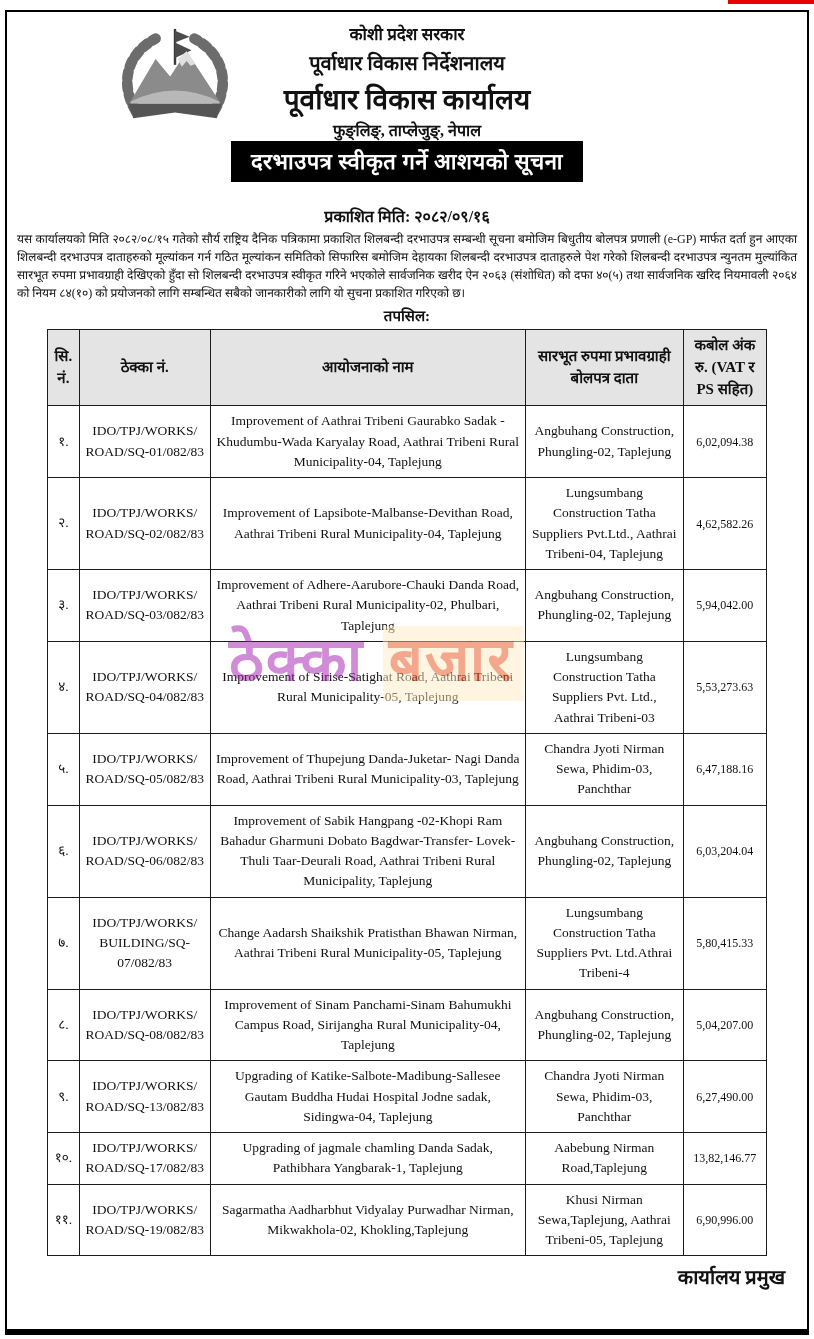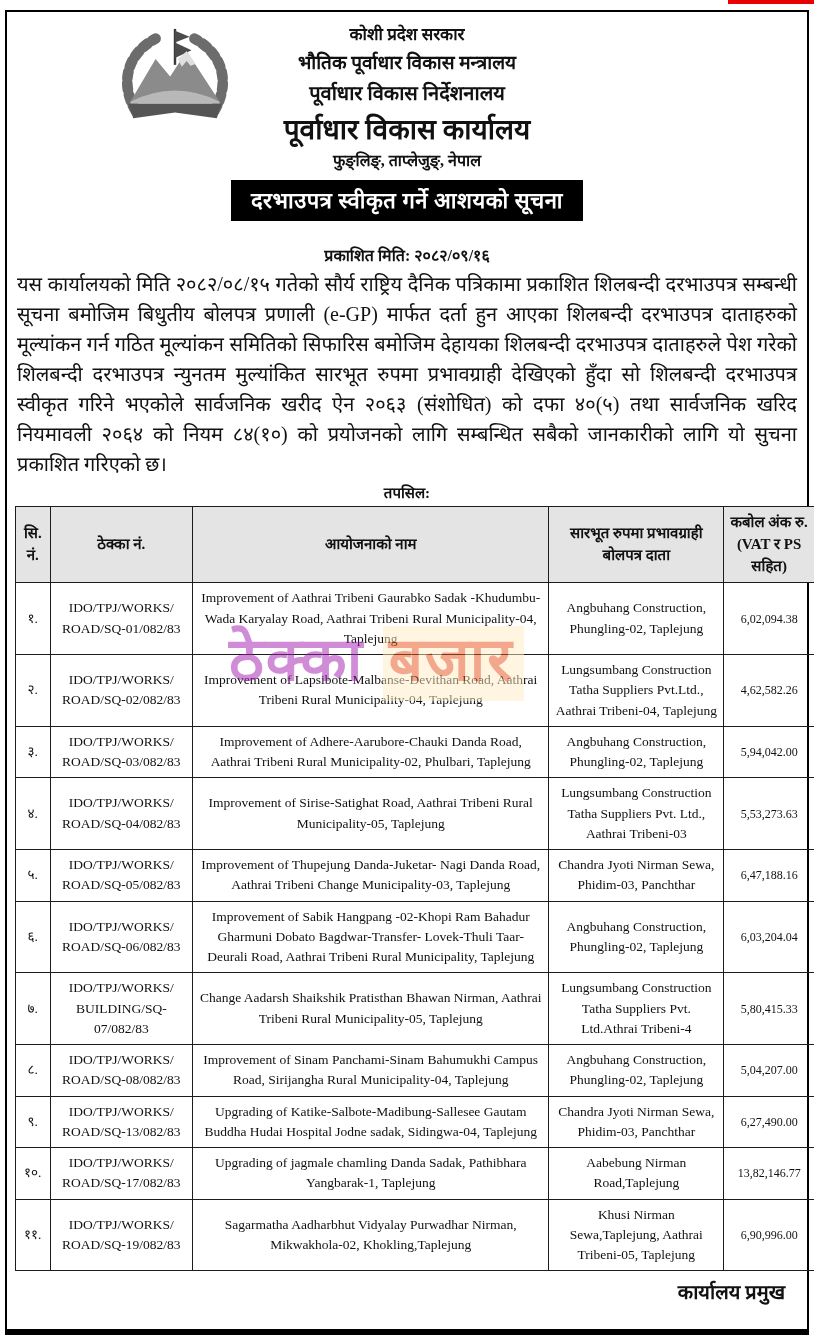--- a/index.html
+++ b/index.html
@@ -13,29 +13,29 @@
     border:2px solid #000; border-bottom-width:6px; box-sizing:border-box;
     padding:6px 8px 0 8px;
   }
   .header { text-align:center; position:relative; margin-top:4px; }
   .logo { position:absolute; left:100px; top:4px; width:120px; height:102px; }
   .h1 { font-size:17px; font-weight:bold; margin:0 0 4px; }
   .h2 { font-size:19px; font-weight:bold; margin:0 0 4px; }
   .h3 { font-size:20px; font-weight:bold; margin:0 0 3px; }
   .h4 { font-size:28px; font-weight:bold; margin:0 0 2px; }
   .h5 { font-size:16px; font-weight:bold; margin:0; }
-  .title-bar-wrap { text-align:center; margin-top:9px; }
+  .title-bar-wrap { text-align:center; }
   .title-bar {
     display:inline-block; background:#000; color:#fff; font-weight:bold;
     font-size:22px; padding:4px 20px 7px; letter-spacing:0.5px;
   }
   .pub-date { text-align:center; font-weight:bold; font-size:16px; margin:23px 0 3px; }
-  .body-text { font-size:20px; line-height:1.5; text-align:justify; padding:0 2px; }
+  .body-text { font-size:12px; line-height:1.5; text-align:justify; padding:0 2px; }
   .tapasil { text-align:center; font-weight:bold; font-size:15px; margin:3px 0 4px; }
-  table.notice-table { width:800px; margin:0 auto; border-collapse:collapse; background:transparent; }
+  table.notice-table { width:720px; margin:0 auto; border-collapse:collapse; background:transparent; }
   .notice-table th, .notice-table td {
     border:1.5px solid #1c1c1c; text-align:center; vertical-align:middle; padding:5px 5px;
   }
   .notice-table th { background:#e4e4e4; font-size:15px; font-weight:bold; line-height:1.45; }
   .notice-table td { font-size:13.5px; line-height:1.5; }
   td.contract { white-space:pre-line; }
   td.amount { font-size:12px; }
   col.c-sn { width:32px; } col.c-contract { width:132px; } col.c-project { width:330px; }
   col.c-bidder { width:162px; } col.c-amount { width:84px; }
   .footer-sign { text-align:right; font-weight:bold; font-size:20px; padding:7px 14px 0 0; }
@@ -60,21 +60,20 @@
       <path d="M100,88 C116,62 112,30 80,13" fill="none" stroke="#6c6c6c" stroke-width="11" stroke-dasharray="7 5" stroke-linecap="round"></path>
       <line x1="60" y1="3" x2="60" y2="40" stroke="#3a3a3a" stroke-width="2.5"></line>
       <path d="M60,5 L75,11 L60,17 Z" fill="#4c4c4c"></path>
       <path d="M60,17 L77,25 L60,33 Z" fill="#4c4c4c"></path>
       <path d="M14,78 L40,34 L55,52 L72,26 L106,78 Z" fill="#8b8b8b"></path>
       <path d="M72,26 L81,39 L76,41 L72,36 L67,42 L63,34 Z" fill="#e0e0e0"></path>
       <path d="M14,78 Q60,55 106,78 L106,80 L14,80 Z" fill="#b8b8b8"></path>
       <path d="M12,80 L108,80 L103,95 L60,89 L17,95 Z" fill="#555555"></path>
     </svg>
     <div class="h1">कोशी प्रदेश सरकार</div>
-    <div class="h2">भौतिक पूर्वाधार विकास मन्त्रालय</div>
     <div class="h3">पूर्वाधार विकास निर्देशनालय</div>
     <div class="h4">पूर्वाधार विकास कार्यालय</div>
     <div class="h5">फुङ्लिङ्, ताप्लेजुङ्, नेपाल</div>
   </div>
 
   <div class="title-bar-wrap">
     <div class="title-bar">दरभाउपत्र स्वीकृत गर्ने आशयको सूचना</div>
   </div>
 
   <div class="pub-date">प्रकाशित मिति: २०८२/०९/१६</div>
@@ -136,21 +135,21 @@
 ROAD/SQ-04/082/83</td>
     <td>Improvement of Sirise-Satighat Road, Aathrai Tribeni Rural Municipality-05, Taplejung</td>
     <td>Lungsumbang Construction Tatha Suppliers Pvt. Ltd., Aathrai Tribeni-03</td>
     <td class="amount">5,53,273.63</td>
   </tr>
 
   <tr>
     <td>५.</td>
     <td class="contract">IDO/TPJ/WORKS/
 ROAD/SQ-05/082/83</td>
-    <td>Improvement of Thupejung Danda-Juketar- Nagi Danda Road, Aathrai Tribeni Change Municipality-03, Taplejung</td>
+    <td>Improvement of Thupejung Danda-Juketar- Nagi Danda Road, Aathrai Tribeni Rural Municipality-03, Taplejung</td>
     <td>Chandra Jyoti Nirman Sewa, Phidim-03, Panchthar</td>
     <td class="amount">6,47,188.16</td>
   </tr>
 
   <tr>
     <td>६.</td>
     <td class="contract">IDO/TPJ/WORKS/
 ROAD/SQ-06/082/83</td>
     <td>Improvement of Sabik Hangpang -02-Khopi Ram Bahadur Gharmuni Dobato Bagdwar-Transfer- Lovek-Thuli Taar-Deurali Road, Aathrai Tribeni Rural Municipality, Taplejung</td>
     <td>Angbuhang Construction, Phungling-02, Taplejung</td>

